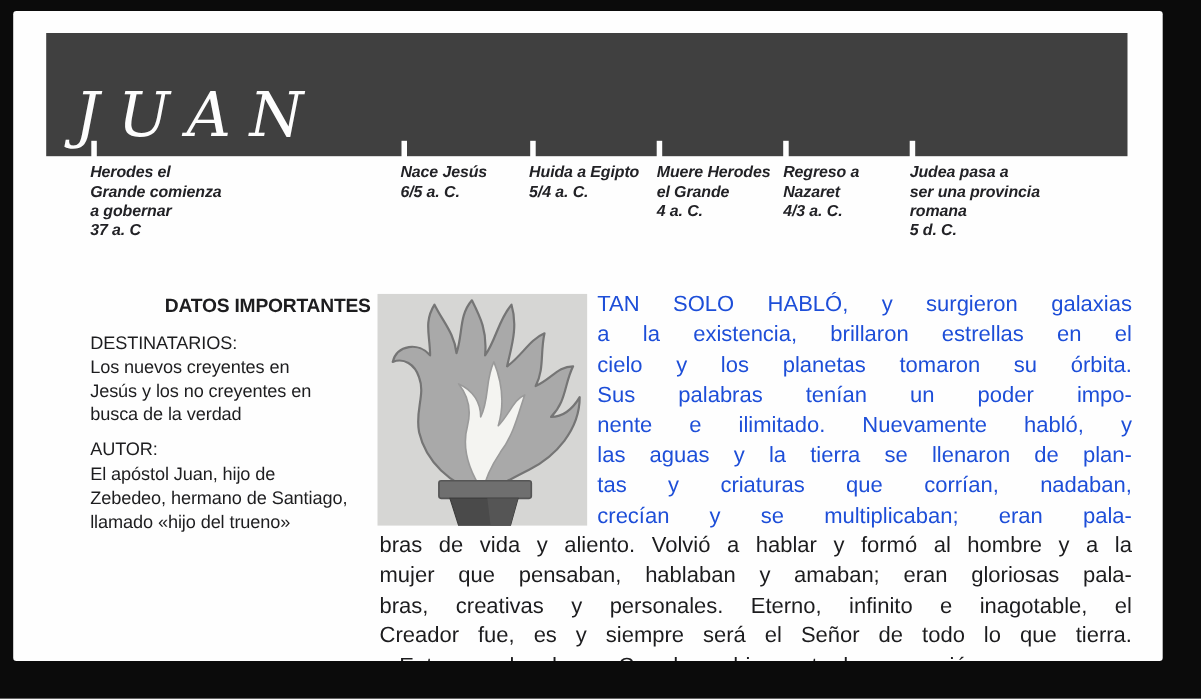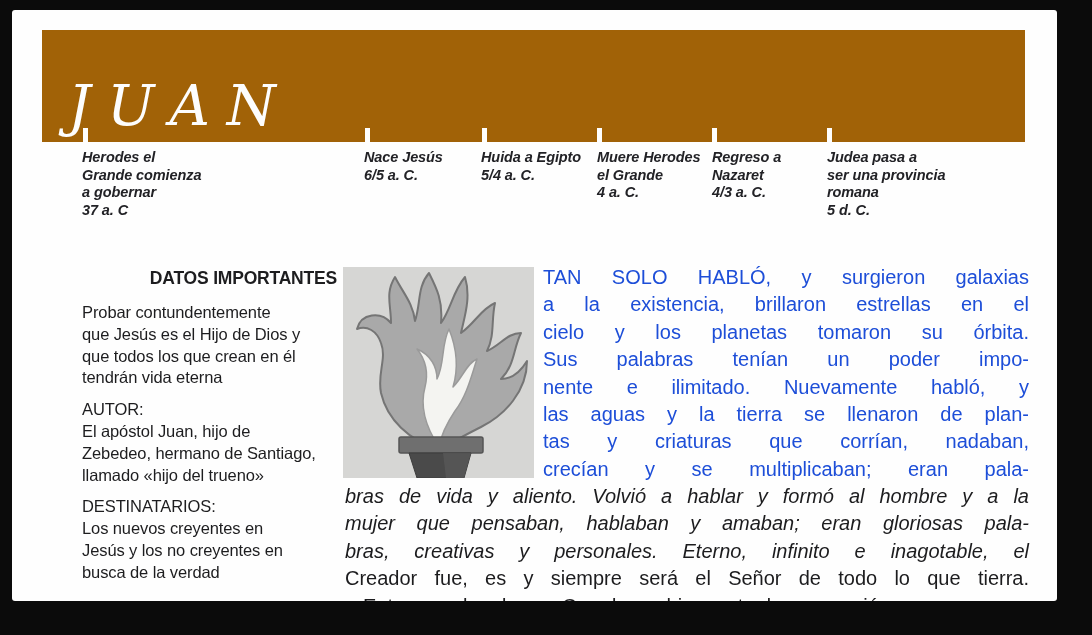--- a/index.html
+++ b/index.html
@@ -11,21 +11,21 @@
     overflow:hidden;
   }
   .stage { position:absolute; inset:0; background:#0b0b0b; }
   .paper {
     position:absolute; left:12px; top:10px; width:1045px; height:591px;
     background:#fefefe; overflow:hidden; border-radius:3px;
   }
   
   .banner {
     position:absolute; left:30px; top:20px; width:983px; height:112px;
-    background:#a16207;
+    background:#404040;
   }
   .book-title {
     position:absolute; left:26px; bottom:8px;
     font-family:"DejaVu Serif", serif; font-style:italic;
     font-size:56px; line-height:1; color:#fdfdfd;
     letter-spacing:0.30em; white-space:nowrap;
   }
   
   .tl-tick {
     position:absolute; top:118px; width:5px; height:19px; background:#fefefe;
@@ -55,21 +55,21 @@
   
   .main-col {
     position:absolute; left:531px; top:254px; width:486px;
     font-size:20px; line-height:27.4px; color:#1d4ed8;
     white-space:pre-line; text-align:justify; text-align-last:justify;
   }
   .main-full {
     position:absolute; left:333px; top:473px; width:684px;
     font-size:20px; line-height:27.4px; color:#1c1c1e;
   }
-  .mf-just { white-space:pre-line; text-align:justify; text-align-last:justify;font-style:italic; }
+  .mf-just { white-space:pre-line; text-align:justify; text-align-last:justify; }
   .mf-last { text-align:justify; text-align-last:justify; }
   .mf-para2 { text-indent:18px; text-align:left; }
 </style>
 </head>
 <body>
 
 <div class="stage">
   <div class="paper">
 
     <div class="banner">
@@ -98,36 +98,32 @@
 Nazaret
 4/3 a. C.</div>
     <div class="tl-label" style="left:815px">Judea pasa a
 ser una provincia
 romana
 5 d. C.</div>
 
     <div class="sidebar">
       <div class="sb-heading">DATOS IMPORTANTES</div>
       <div class="sb-section">
-        <div class="sb-text">Probar contundentemente
-que Jesús es el Hijo de Dios y
-que todos los que crean en él
-tendrán vida eterna</div>
+      </div>
+      <div class="sb-section">
+        <div class="sb-label">DESTINATARIOS:</div>
+        <div class="sb-text">Los nuevos creyentes en
+Jesús y los no creyentes en
+busca de la verdad</div>
       </div>
       <div class="sb-section">
         <div class="sb-label">AUTOR:</div>
         <div class="sb-text">El apóstol Juan, hijo de
 Zebedeo, hermano de Santiago,
 llamado «hijo del trueno»</div>
-      </div>
-      <div class="sb-section">
-        <div class="sb-label">DESTINATARIOS:</div>
-        <div class="sb-text">Los nuevos creyentes en
-Jesús y los no creyentes en
-busca de la verdad</div>
       </div>
     </div>
 
     <div class="torch-box">
       <svg width="191" height="211" viewBox="0 0 191 211" xmlns="http://www.w3.org/2000/svg">
         <rect x="0" y="0" width="191" height="211" fill="#d6d6d4"></rect>
         <path d="M96,182 C66,174 44,152 38,126 C34,106 44,92 38,76 C34,64 24,58 14,62 C18,46 38,44 48,56 C48,38 42,26 52,10 C60,26 70,36 72,54 C78,36 74,20 86,6 C94,22 100,34 98,56 C108,42 110,24 122,10 C128,30 122,48 118,66 C132,56 138,42 152,36 C148,54 152,68 144,84 C158,78 164,66 178,66 C170,82 172,98 158,112 C170,112 178,104 184,94 C184,124 162,148 138,160 C122,168 108,176 96,182 Z" fill="#a9a9a9" stroke="#757575" stroke-width="2" stroke-linejoin="round"></path>
         <path d="M96,180 C84,162 76,142 82,120 C86,104 82,92 74,82 C88,88 94,100 94,112 C102,96 98,78 106,62 C114,82 116,100 110,120 C120,110 124,96 134,92 C128,110 124,128 112,144 C104,156 98,168 96,180 Z" fill="#f4f4f1" stroke="#9a9a9a" stroke-width="1.5" stroke-linejoin="round"></path>
         <rect x="56" y="170" width="84" height="16" rx="2" fill="#6f6f6f" stroke="#555555" stroke-width="1.5"></rect>
         <polygon points="66,186 128,186 121,211 74,211" fill="#4a4a4a" stroke="#3c3c3c" stroke-width="1"></polygon>

